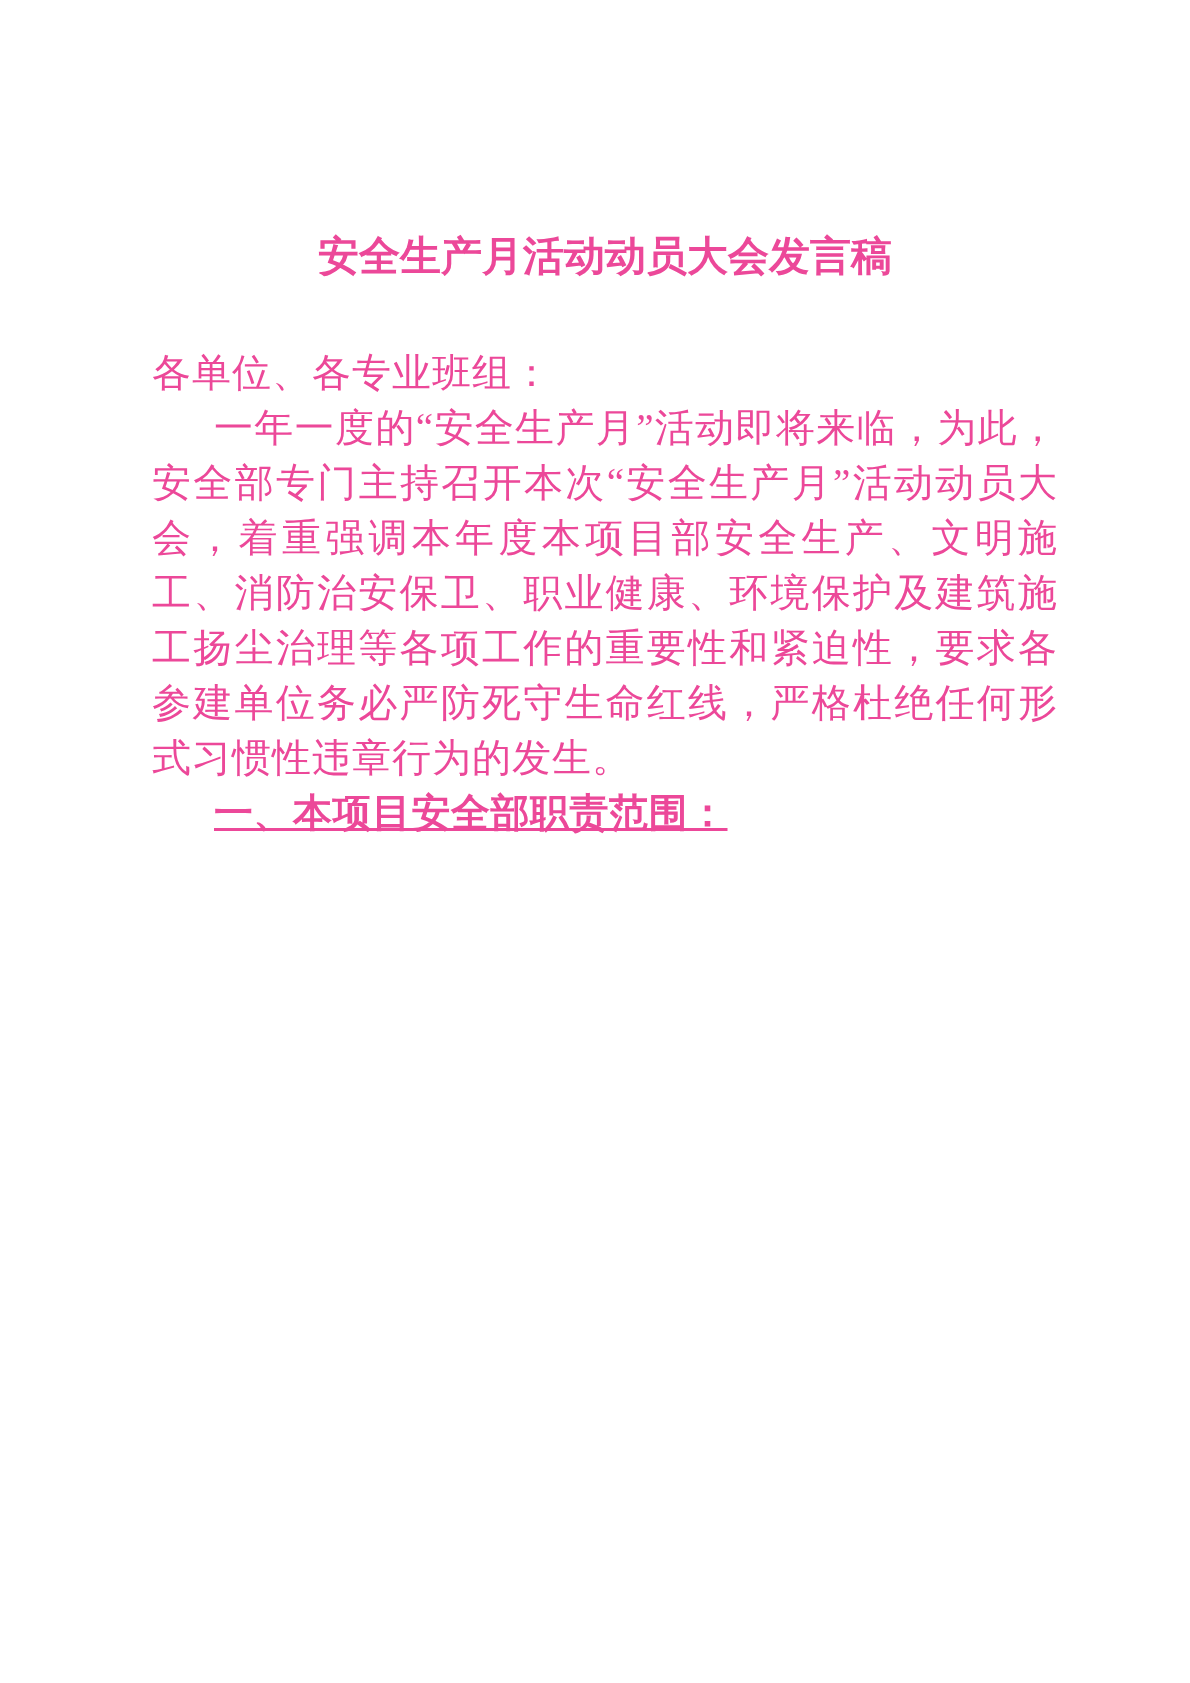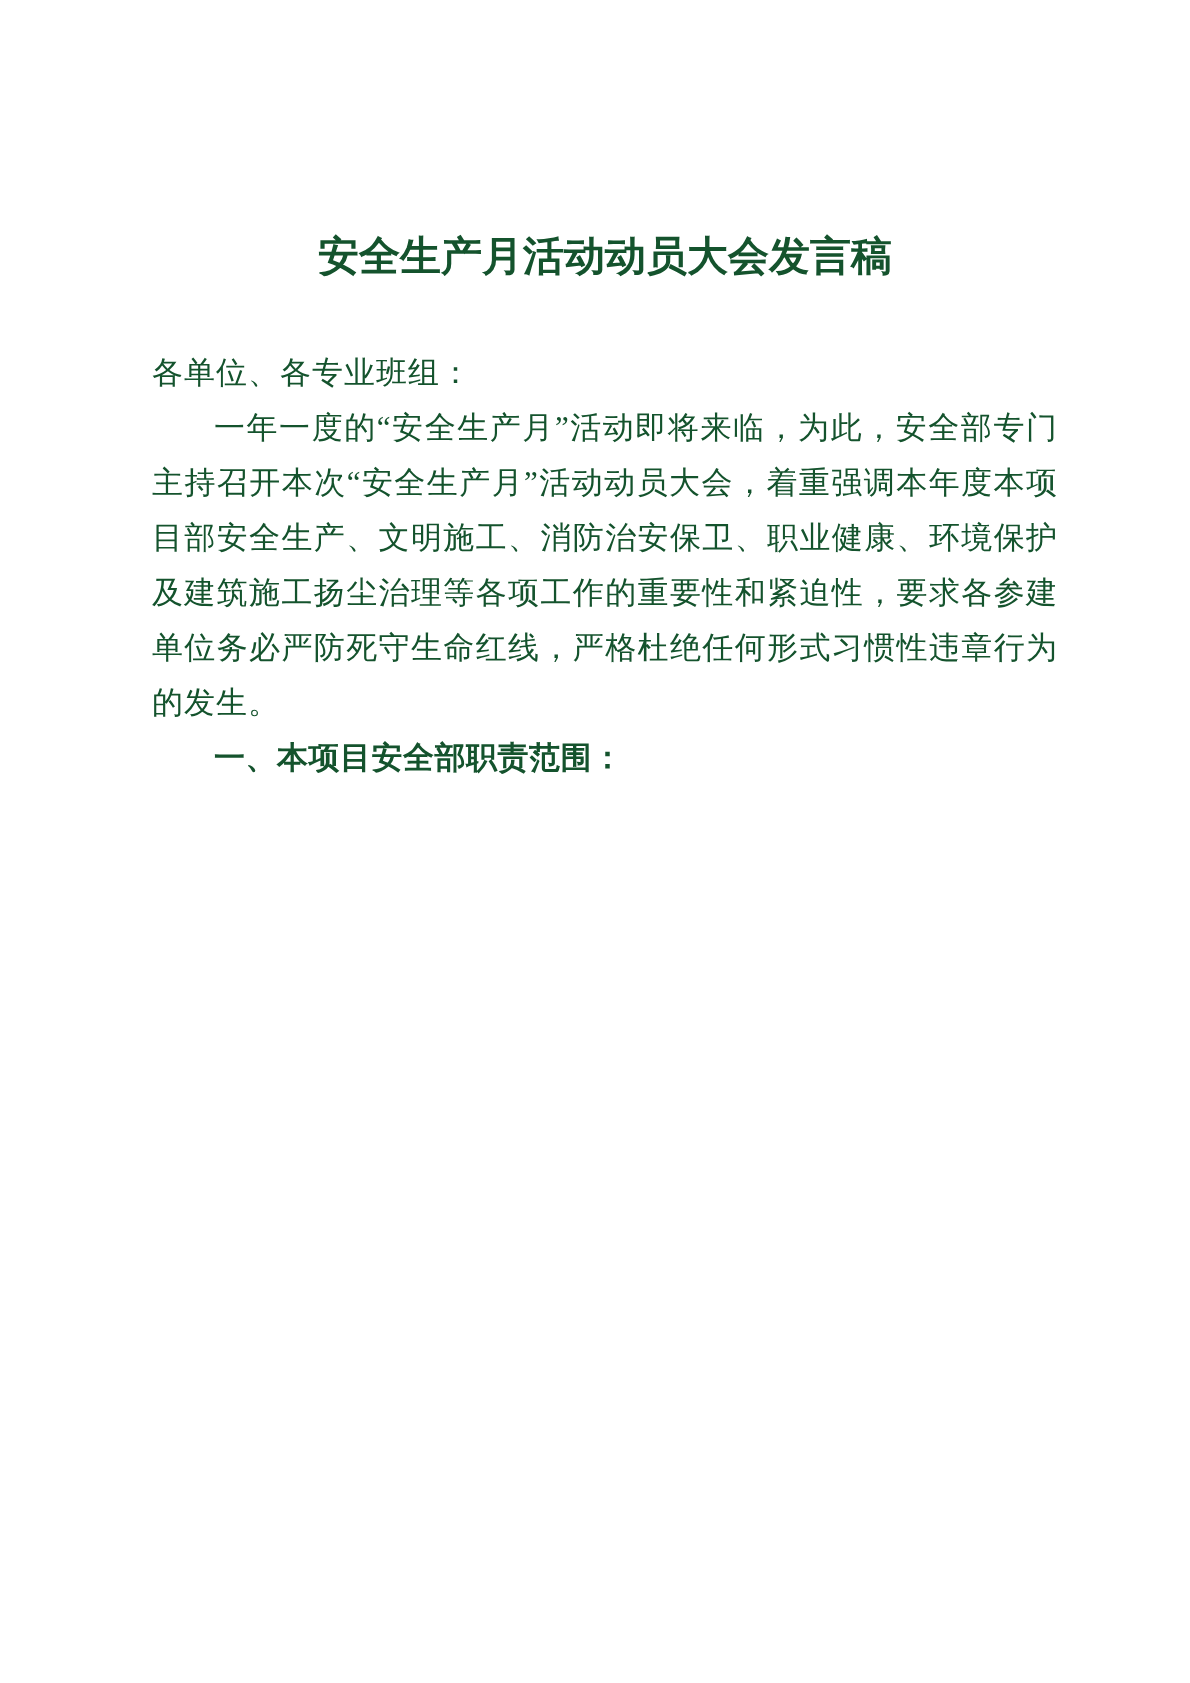--- a/index.html
+++ b/index.html
@@ -10,45 +10,46 @@
   .page {
     position: relative;
     width: 1190px;
     height: 1683px;
     margin: 0 auto;
     background: #ffffff;
     box-sizing: border-box;
     padding: 227px 132px 0 152px;
     overflow: hidden;
     font-family: "Liberation Serif", "DejaVu Serif", serif;
-    color: #14532d;
+    color: #ec4899;
   }
   .doc-title {
     font-size: 41px;
     font-weight: bold;
     text-align: center;
     line-height: 58px;
     margin: 0 0 60px 0;
     white-space: nowrap;
   }
   .para {
-    font-size: 31px;
+    font-size: 39px;
     line-height: 55px;
     letter-spacing: 1px;
     text-align: justify;
     text-justify: inter-character;
     margin: 0;
   }
   .indent {
     text-indent: 62px;
   }
   .heading {
     font-family: "Liberation Sans", "DejaVu Sans", sans-serif;
     font-weight: bold;
     letter-spacing: 0.5px;
+    text-decoration: underline;
   }
 </style>
 </head>
 <body>
 
 <div class="page">
   <h1 class="doc-title">安全生产月活动动员大会发言稿</h1>
 
   <p class="para">各单位、各专业班组：</p>
 

